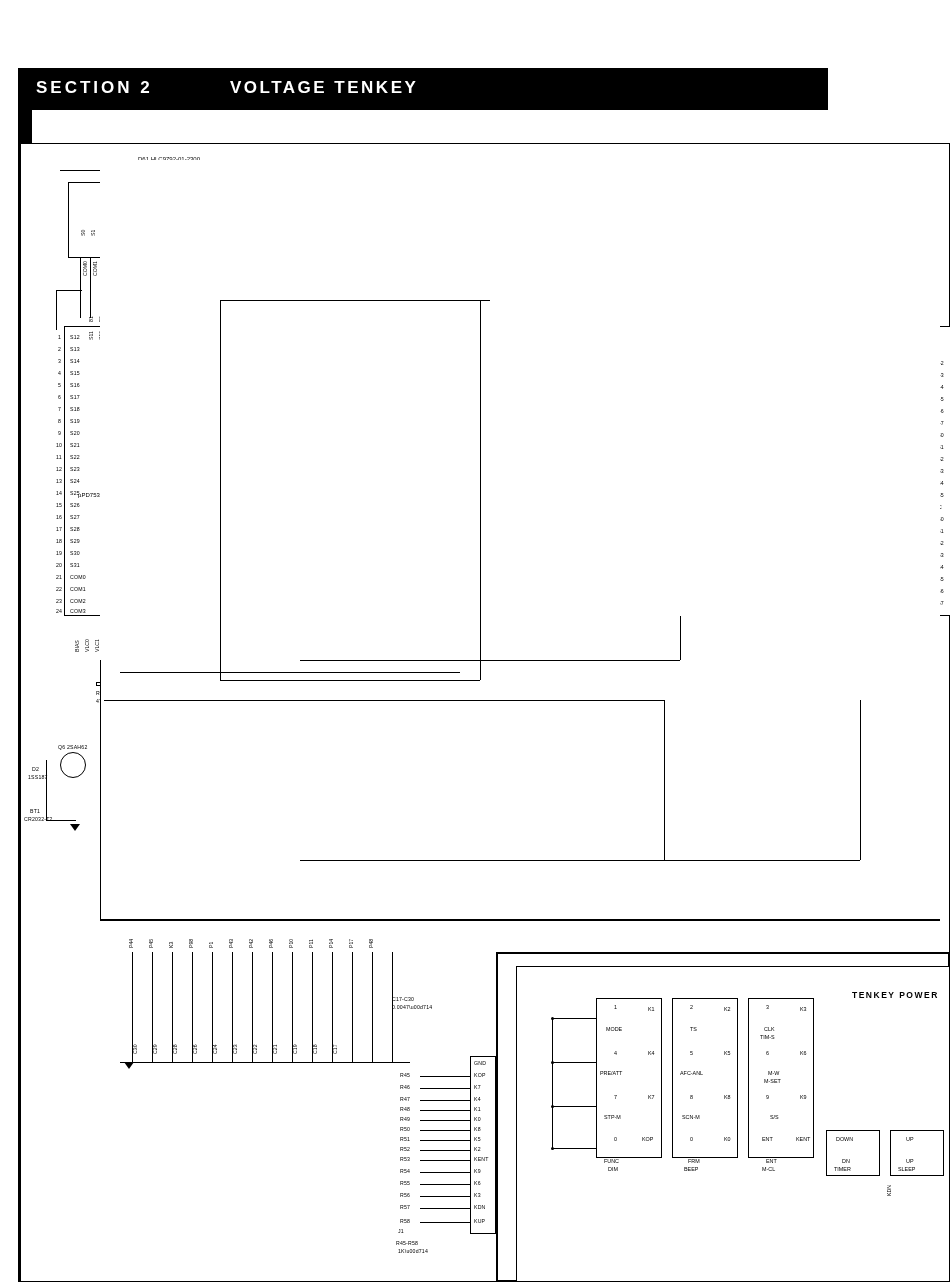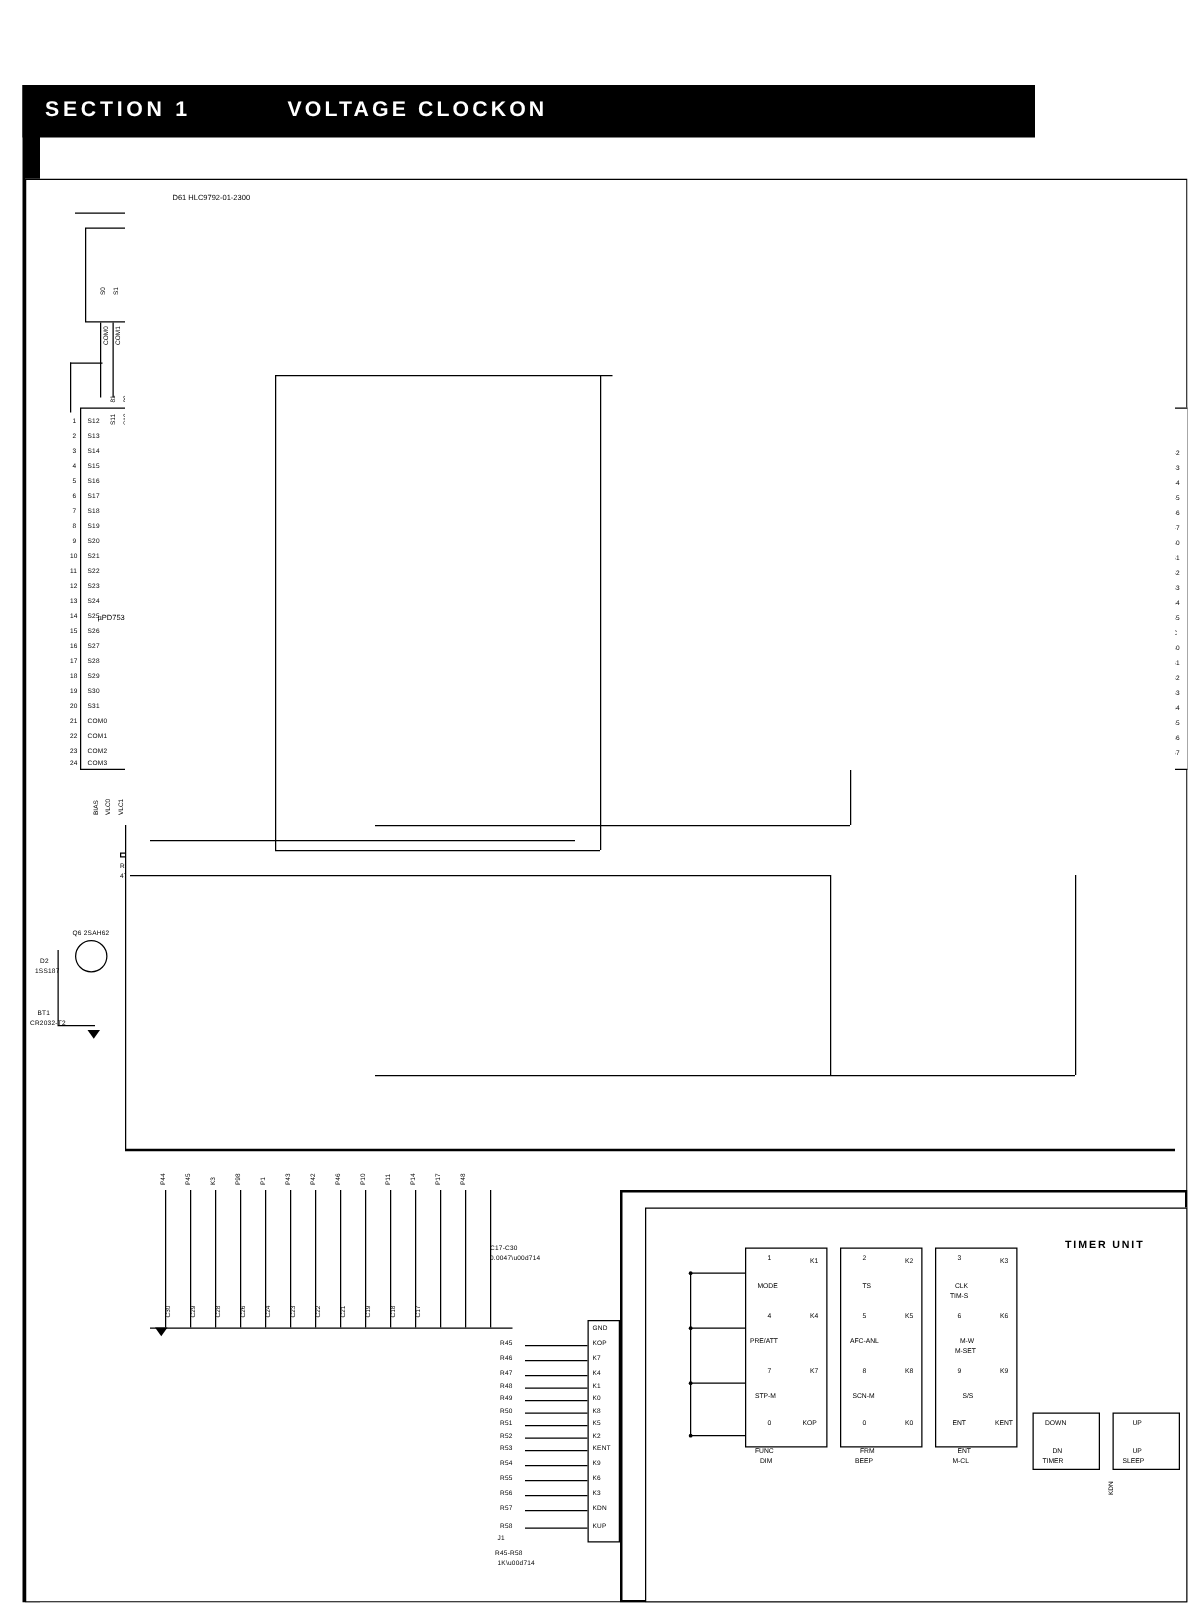--- a/index.html
+++ b/index.html
@@ -37,22 +37,22 @@
   .tkbox{position:absolute;border:1.4px solid #000;box-sizing:border-box;}
   .sw{position:absolute;font-size:5.4px;white-space:nowrap;text-align:center;}
 </style>
 </head>
 <body>
 
 <div class="sheet">
 
   <div class="hdr"></div>
   <div class="leftbar"></div>
-  <div class="hdr-sec">SECTION  1</div>
-  <div class="hdr-title">VOLTAGE CLOCKON</div>
+  <div class="hdr-sec">SECTION  2</div>
+  <div class="hdr-title">VOLTAGE TENKEY</div>
 
   <div class="box" style="left:20px;top:143px;width:930px;height:1139px;border-width:1.6px;"></div>
 
   <div class="thin" style="left:68px;top:182px;width:205px;height:76px;"></div>
   <div class="t6" style="left:138px;top:156px;">D61 HLC9792-01-2300</div>
 
   <div>
     <div class="h" style="left:60px;top:170px;width:210px;"></div>
   </div>
   <div class="pins" style="left:0;top:0;">
@@ -969,21 +969,21 @@
       <div class="h" style="left:420px;top:1172px;width:50px;"></div>
       <div class="h" style="left:420px;top:1184px;width:50px;"></div>
       <div class="h" style="left:420px;top:1196px;width:50px;"></div>
       <div class="h" style="left:420px;top:1208px;width:50px;"></div>
       <div class="h" style="left:420px;top:1222px;width:50px;"></div>
     </div>
   </div>
 
   <div class="box" style="left:496px;top:952px;width:454px;height:330px;border-width:2.2px;"></div>
   <div class="box" style="left:516px;top:966px;width:434px;height:316px;border-width:1.2px;"></div>
-  <div class="t8" style="left:852px;top:990px;font-weight:bold;letter-spacing:1.5px;">TIMER UNIT</div>
+  <div class="t8" style="left:852px;top:990px;font-weight:bold;letter-spacing:1.5px;">TENKEY POWER</div>
 
   <div>
     <div class="tkbox" style="left:596px;top:998px;width:66px;height:160px;"></div>
     <div class="tkbox" style="left:672px;top:998px;width:66px;height:160px;"></div>
     <div class="tkbox" style="left:748px;top:998px;width:66px;height:160px;"></div>
     <div class="tkbox" style="left:826px;top:1130px;width:54px;height:46px;"></div>
     <div class="tkbox" style="left:890px;top:1130px;width:54px;height:46px;"></div>
 
     <div class="sw" style="left:614px;top:1004px;">1</div>
       <div class="sw" style="left:648px;top:1006px;">K1</div>

